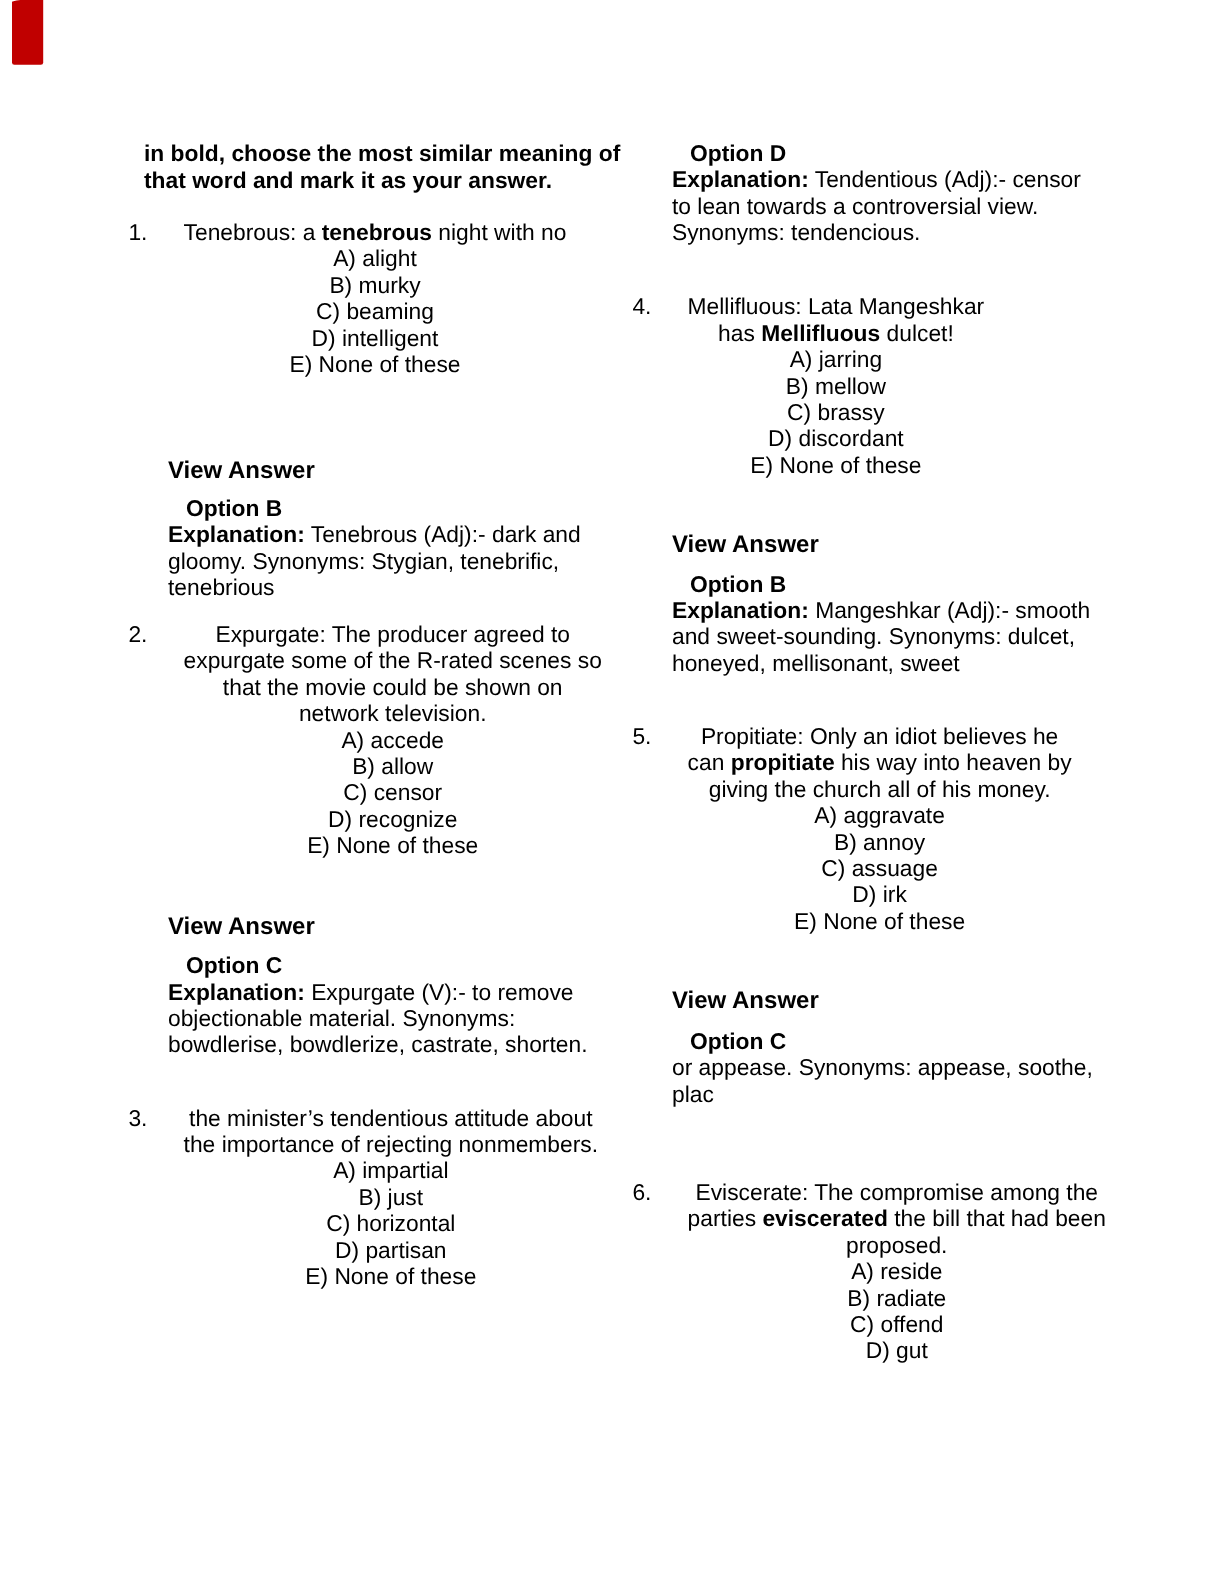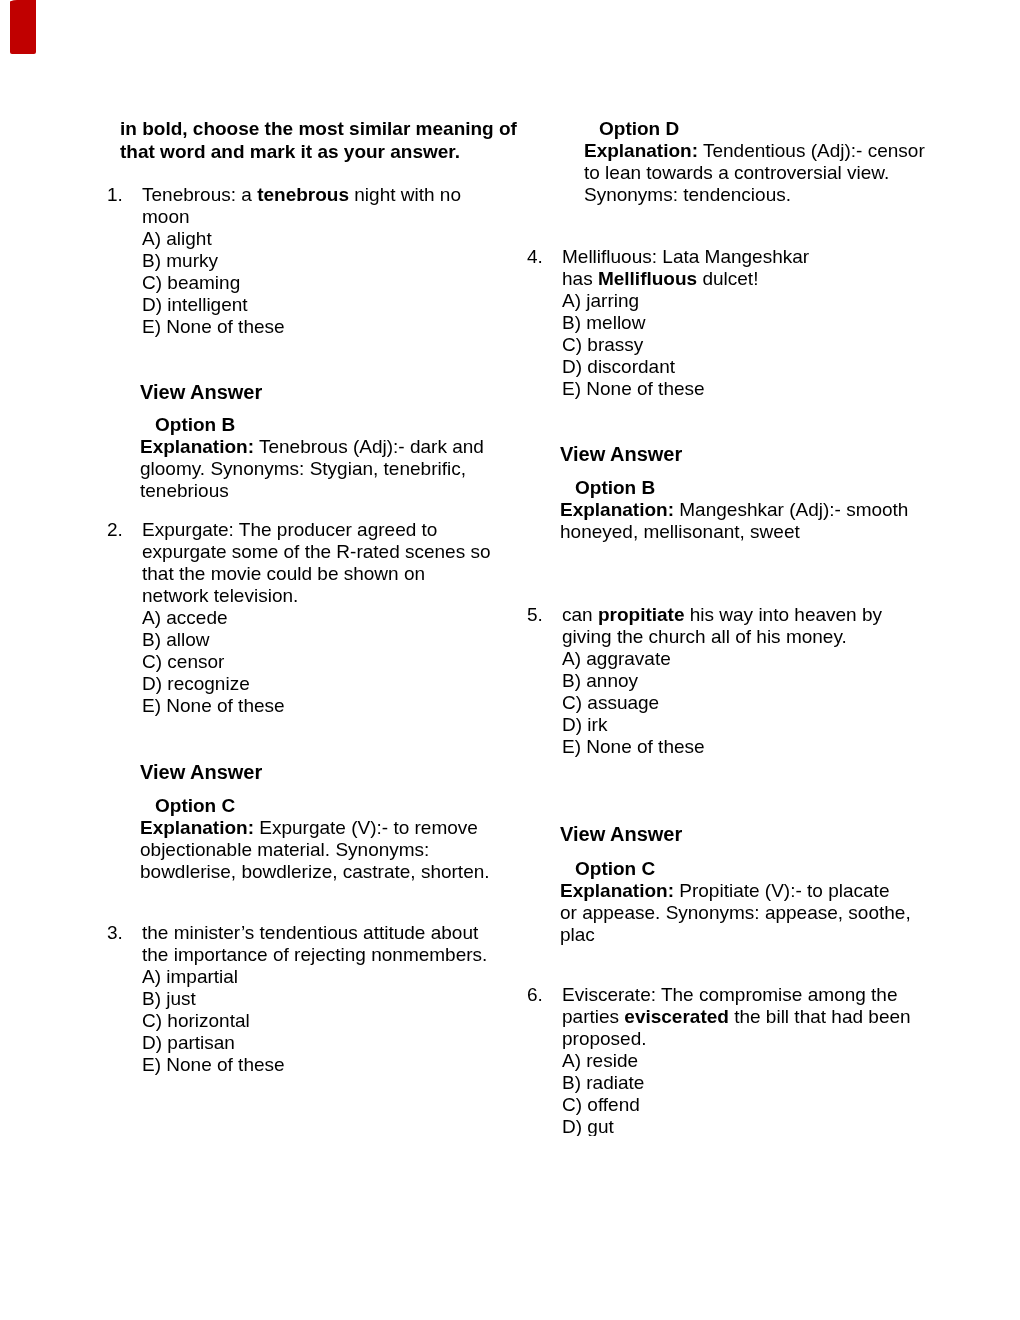--- a/index.html
+++ b/index.html
@@ -30,21 +30,21 @@
   .header-block {
     font-weight: bold;
     line-height: 23px;
   }
   .q { }
   .qnum {
     position: absolute;
     left: 0;
     top: 0;
   }
-  .qbody { margin-left: 35px; }
+  .qbody { margin-left: 46px; text-align: center; }
   .qline { white-space: nowrap; }
   .bold { font-weight: bold; }
   .va {
     font-size: 20px;
     line-height: 18px;
     font-weight: bold;
   }
   .opt-title {
     font-weight: bold;
     padding-left: 15px;
@@ -60,21 +60,20 @@
 
   <div class="block header-block" style="left:120px; top:117px;">
     <div class="qline">in bold, choose the most similar meaning of</div>
     <div class="qline">that word and mark it as your answer.</div>
   </div>
 
   <div class="block q" style="left:107px; top:184px;">
     <div class="qnum">1.</div>
     <div class="qbody">
       <div class="qline"><span>Tenebrous: a </span><span class="bold">tenebrous</span><span> night with no</span></div>
-      <div class="qline">moon</div>
       <div class="qline">A) alight</div>
       <div class="qline">B) murky</div>
       <div class="qline">C) beaming</div>
       <div class="qline">D) intelligent</div>
       <div class="qline">E) None of these</div>
     </div>
   </div>
 
   <div class="block va" style="left:140px; top:383px;">View Answer</div>
 
@@ -117,21 +116,21 @@
       <div class="qline">A) impartial</div>
       <div class="qline">B) just</div>
       <div class="qline">C) horizontal</div>
       <div class="qline">D) partisan</div>
       <div class="qline">E) None of these</div>
     </div>
   </div>
 
   <div class="block va" style="left:140px; top:1141px;">View Answer</div>
 
-  <div class="block" style="left:584px; top:118px;">
+  <div class="block" style="left:560px; top:118px;">
     <div class="opt-title">Option D</div>
     <div class="expl-line"><span class="bold">Explanation:</span> <span>Tendentious (Adj):- censor</span></div>
     <div class="expl-line">to lean towards a controversial view.</div>
     <div class="expl-line">Synonyms: tendencious.</div>
   </div>
 
   <div class="block q" style="left:527px; top:246px;">
     <div class="qnum">4.</div>
     <div class="qbody">
       <div class="qline">Mellifluous: Lata Mangeshkar</div>
@@ -142,41 +141,42 @@
       <div class="qline">D) discordant</div>
       <div class="qline">E) None of these</div>
     </div>
   </div>
 
   <div class="block va" style="left:560px; top:445px;">View Answer</div>
 
   <div class="block" style="left:560px; top:477px;">
     <div class="opt-title">Option B</div>
     <div class="expl-line"><span class="bold">Explanation:</span> <span>Mangeshkar (Adj):- smooth</span></div>
+    <div class="expl-line">and sweet-sounding. Synonyms: dulcet,</div>
     <div class="expl-line">honeyed, mellisonant, sweet</div>
   </div>
 
   <div class="block q" style="left:527px; top:604px;">
     <div class="qnum">5.</div>
     <div class="qbody">
+      <div class="qline">Propitiate: Only an idiot believes he</div>
       <div class="qline"><span>can </span><span class="bold">propitiate</span><span> his way into heaven by</span></div>
       <div class="qline">giving the church all of his money.</div>
       <div class="qline">A) aggravate</div>
       <div class="qline">B) annoy</div>
       <div class="qline">C) assuage</div>
       <div class="qline">D) irk</div>
       <div class="qline">E) None of these</div>
     </div>
   </div>
 
   <div class="block va" style="left:560px; top:825px;">View Answer</div>
 
   <div class="block" style="left:560px; top:858px;">
     <div class="opt-title">Option C</div>
-    <div class="expl-line"><span class="bold">Explanation:</span> <span>Propitiate (V):- to placate</span></div>
     <div class="expl-line">or appease. Synonyms: appease, soothe,</div>
     <div class="expl-line">plac</div>
   </div>
 
   <div class="block q" style="left:527px; top:984px;">
     <div class="qnum">6.</div>
     <div class="qbody">
       <div class="qline">Eviscerate: The compromise among the</div>
       <div class="qline"><span>parties </span><span class="bold">eviscerated</span><span> the bill that had been</span></div>
       <div class="qline">proposed.</div>

